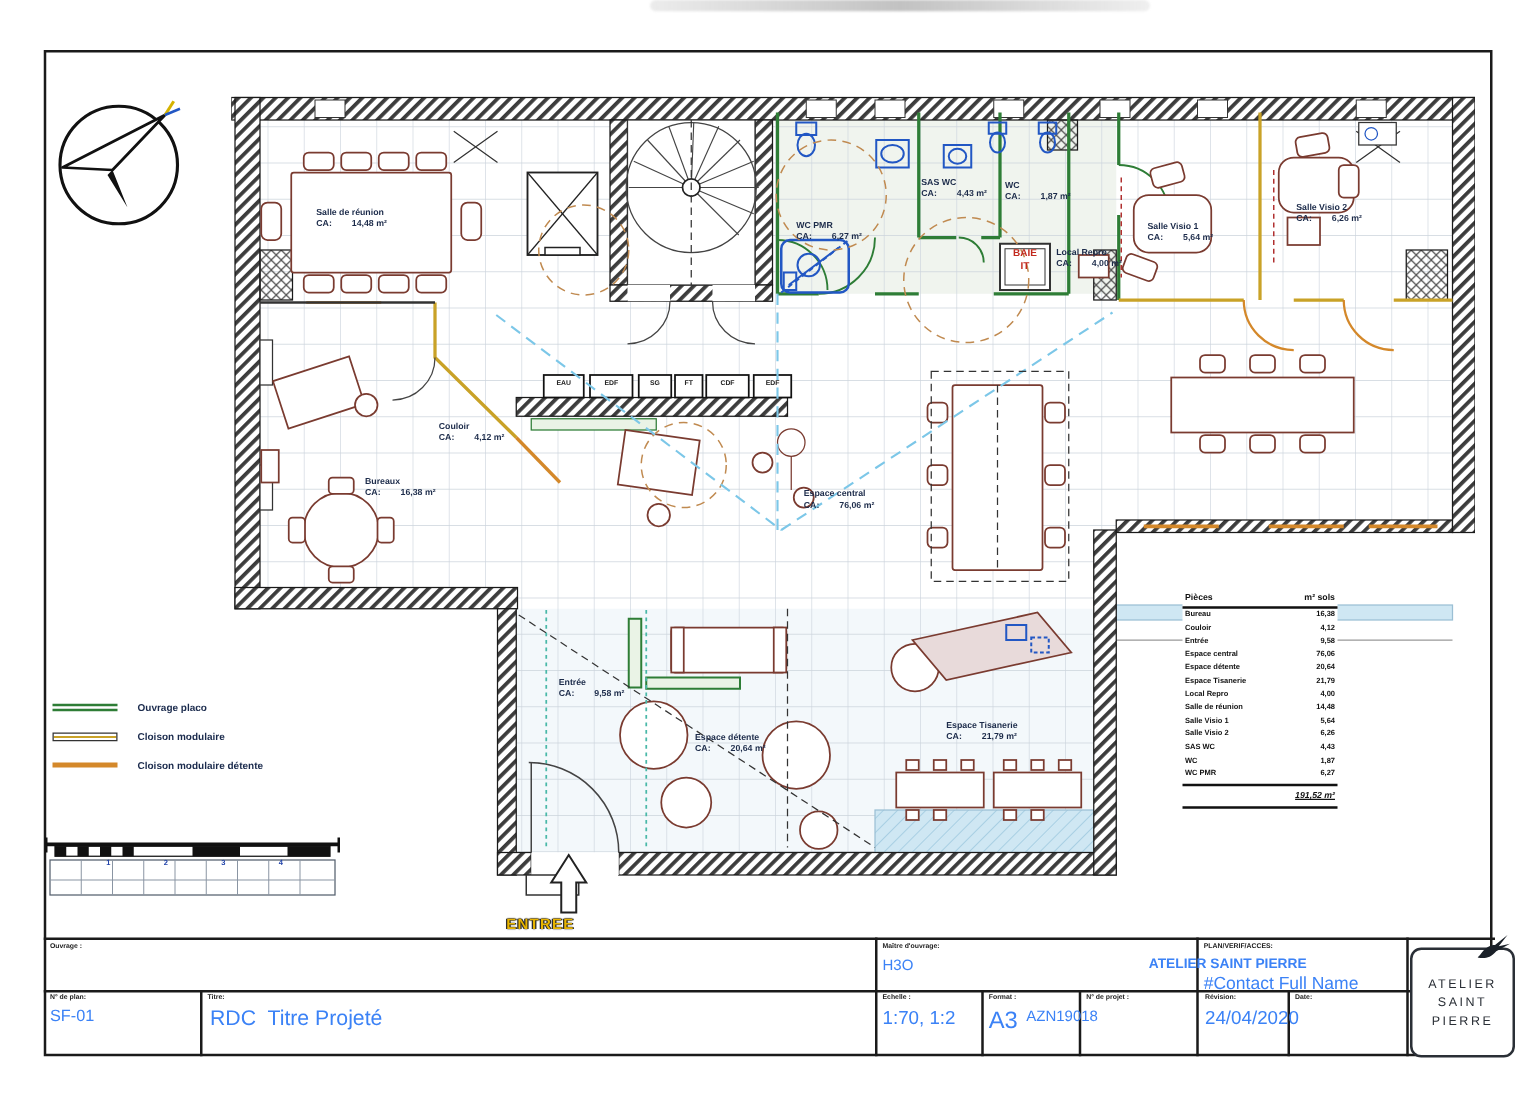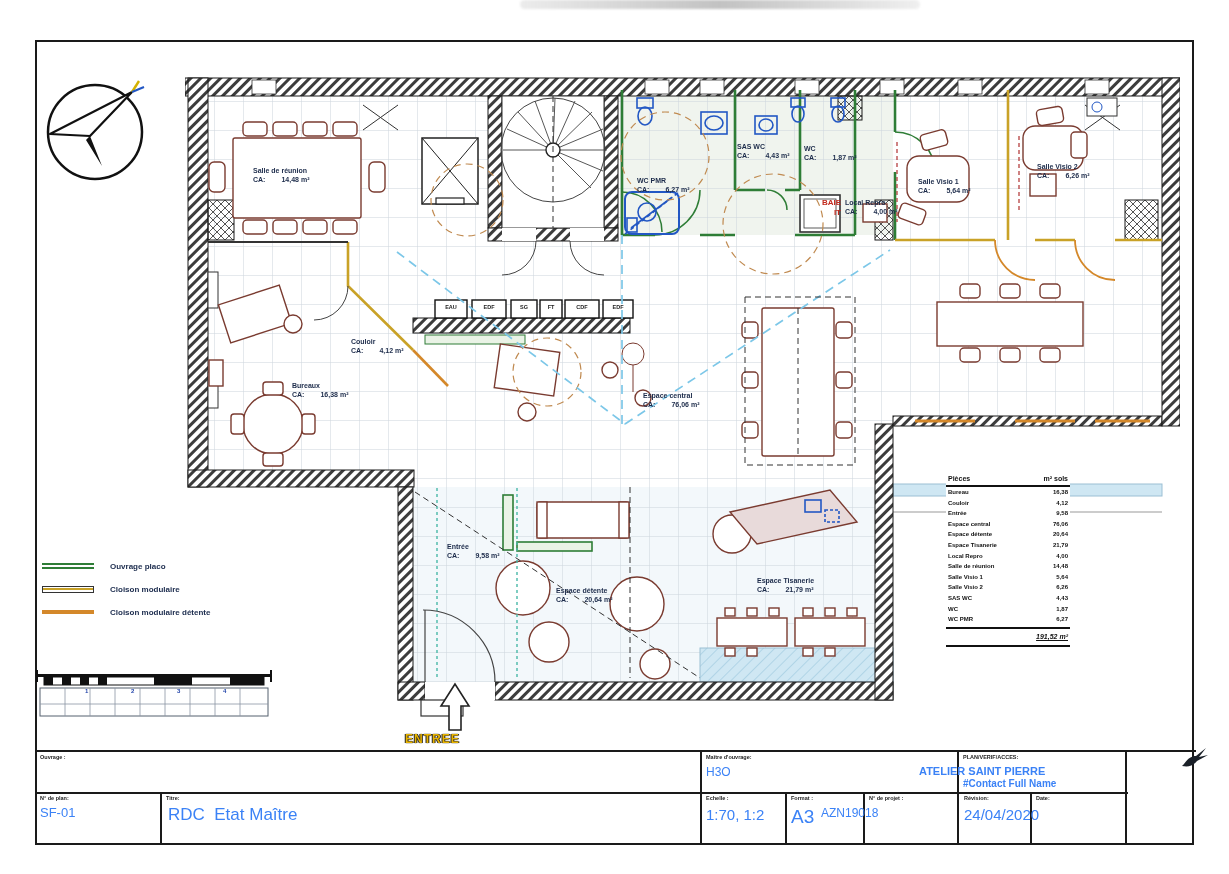--- a/index.html
+++ b/index.html
@@ -9,21 +9,21 @@
   .hline{position:absolute;background:#1a1a1a;height:2px;}
   .vline{position:absolute;background:#1a1a1a;width:2px;}
   
   .frame{position:absolute;left:35px;top:40px;width:1159px;height:805px;border:2px solid #1a1a1a;box-sizing:border-box;}
   .smudge{position:absolute;left:520px;top:0;width:400px;height:9px;border-radius:5px;
           background:linear-gradient(90deg,rgba(150,150,150,.18),rgba(110,110,110,.42),rgba(150,150,150,.15));filter:blur(1px);}
   
   .rl{position:absolute;font-size:7px;font-weight:bold;color:#1c2b4a;line-height:1.35;white-space:nowrap;}
   .rl .ca span+span{margin-left:16px;}
   .ub{position:absolute;font-size:5.5px;font-weight:bold;color:#222;text-align:center;}
-  .baie{position:absolute;left:799px;top:198px;width:42px;text-align:right;color:#c22a1e;font-weight:bold;font-size:8px;line-height:1.3;}
+  .baie{position:absolute;left:799px;top:198px;width:42px;text-align:center;color:#c22a1e;font-weight:bold;font-size:8px;line-height:1.3;}
   .entree-big{position:absolute;left:405px;top:732px;font-size:12px;font-weight:bold;letter-spacing:1px;color:#e8b400;
               text-shadow:0 0 1px #222,0 0 1px #222, 1px 0 0 #333,-1px 0 0 #333;}
   
   .leg-item{position:absolute;left:42px;display:flex;align-items:center;height:10px;}
   .leg-label{margin-left:16px;font-size:8px;font-weight:bold;color:#1b2b4d;white-space:nowrap;}
   .sw{width:52px;box-sizing:border-box;}
   .sw-placo{height:6px;border-top:2px solid #2e7d36;border-bottom:2px solid #2e7d36;background:#fff;}
   .sw-mod{height:7px;border:1.2px solid #333;background:linear-gradient(#fff 30%,#c9a227 30%,#c9a227 70%,#fff 70%);}
   .sw-vit{height:4px;background:#d4882a;}
   
@@ -522,35 +522,40 @@
   <div class="vline" style="left:785px;top:792px;height:53px"></div>
   <div class="vline" style="left:863px;top:792px;height:53px"></div>
   <div class="vline" style="left:957px;top:750px;height:95px"></div>
   <div class="vline" style="left:1030px;top:792px;height:53px"></div>
   <div class="vline" style="left:1125px;top:750px;height:95px"></div>
 
   <span class="tb-label" style="left:40px;top:754px">Ouvrage :</span>
   <span class="tb-label" style="left:40px;top:795px">N° de plan:</span>
   <span class="tb-val" style="left:40px;top:805px;font-size:13px;font-weight:normal">SF-01</span>
   <span class="tb-label" style="left:166px;top:795px">Titre:</span>
-  <span class="tb-val" style="left:168px;top:805px;font-size:17px">RDC  Etat Maître</span>
+  <span class="tb-val" style="left:168px;top:805px;font-size:17px">RDC  Titre Projeté</span>
 
   <span class="tb-label" style="left:706px;top:754px">Maître d'ouvrage:</span>
   <span class="tb-val" style="left:706px;top:765px;font-size:12px">H3O</span>
   <span class="tb-label" style="left:963px;top:754px">PLAN/VERIF/ACCES:</span>
   <span class="tb-val" style="left:919px;top:765px;font-size:11px;font-weight:bold">ATELIER SAINT PIERRE</span>
-  <span class="tb-val" style="left:963px;top:778px;font-size:10px;font-weight:bold">#Contact Full Name</span>
+  <span class="tb-val" style="left:963px;top:778px;font-size:14px;font-weight:normal">#Contact Full Name</span>
 
   <span class="tb-label" style="left:706px;top:795px">Echelle :</span>
   <span class="tb-val" style="left:706px;top:806px;font-size:15px">1:70, 1:2</span>
   <span class="tb-label" style="left:791px;top:795px">Format :</span>
   <span class="tb-val" style="left:791px;top:806px;font-size:19px">A3</span>
   <span class="tb-label" style="left:869px;top:795px">N° de projet :</span>
   <span class="tb-val" style="left:821px;top:806px;font-size:12px">AZN19018</span>
   <span class="tb-label" style="left:964px;top:795px">Révision:</span>
   <span class="tb-val" style="left:964px;top:806px;font-size:15px">24/04/2020</span>
   <span class="tb-label" style="left:1036px;top:795px">Date:</span>
 
+  <div class="logo-box">
+    <span>ATELIER</span>
+    <span>SAINT</span>
+    <span>PIERRE</span>
+  </div>
   <svg class="abs" style="left:1182px;top:748px" width="28" height="22" viewBox="0 0 28 22">
     <path d="M2,16 C6,10 10,8 14,8 L24,0 L17,9 L26,7 L15,13 C10,19 5,19 0,18 Z" fill="#1a2028"></path>
   </svg>
 
 </div>
 
 </body></html>

